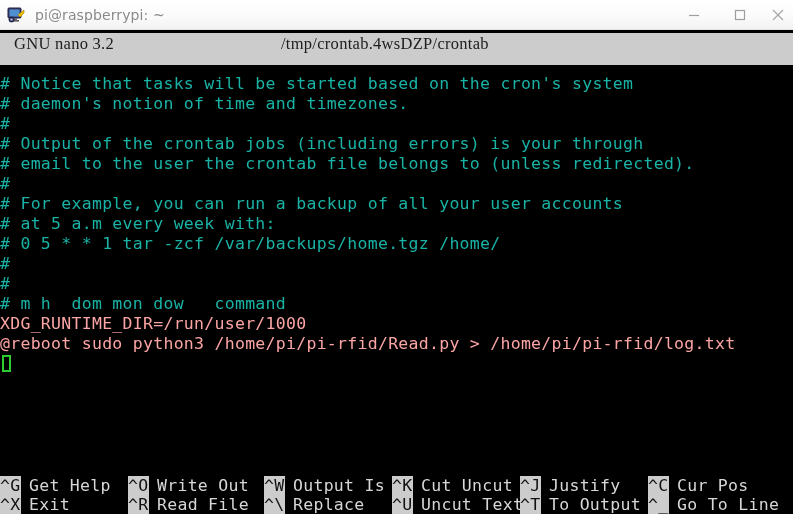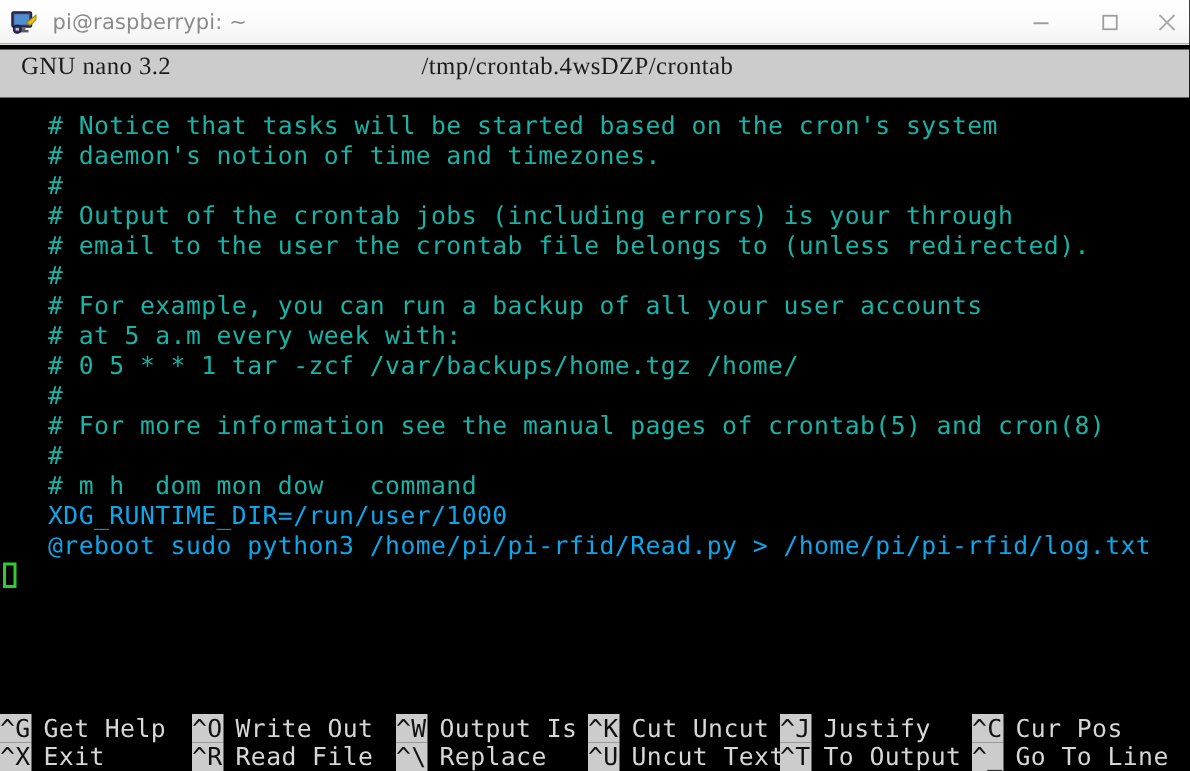--- a/index.html
+++ b/index.html
@@ -79,21 +79,20 @@
     overflow: hidden;
   }
 
   .term-line {
     font-family: "DejaVu Sans Mono", "Liberation Mono", monospace;
     font-size: 16.5px;
     line-height: 20px;
     height: 20px;
     white-space: pre;
     letter-spacing: 0.28px;
-    margin-left: 32px;
   }
 
   
   #nano-header {
     position: absolute;
     left: 0; top: 3px;
     width: 793px;
     height: 32px;
     background: #cccccc;
     color: #1c1c1c;
@@ -116,21 +115,21 @@
   }
 
   
   #nano-body {
     position: absolute;
     left: 0;
     top: 44px;
     width: 793px;
   }
   .term-line.comment { color: #19b3a6; }
-  .term-line.plain   { color: #0ea5e9; }
+  .term-line.plain   { color: #fca5a5; }
 
   
   #cursor-line {
     position: relative;
     height: 20px;
   }
   #cursor {
     position: absolute;
     left: 2px;
     top: 1px;
@@ -228,21 +227,20 @@
       <div class="term-line comment"># Notice that tasks will be started based on the cron's system</div>
       <div class="term-line comment"># daemon's notion of time and timezones.</div>
       <div class="term-line comment">#</div>
       <div class="term-line comment"># Output of the crontab jobs (including errors) is your through</div>
       <div class="term-line comment"># email to the user the crontab file belongs to (unless redirected).</div>
       <div class="term-line comment">#</div>
       <div class="term-line comment"># For example, you can run a backup of all your user accounts</div>
       <div class="term-line comment"># at 5 a.m every week with:</div>
       <div class="term-line comment"># 0 5 * * 1 tar -zcf /var/backups/home.tgz /home/</div>
       <div class="term-line comment">#</div>
-      <div class="term-line comment"># For more information see the manual pages of crontab(5) and cron(8)</div>
       <div class="term-line comment">#</div>
       <div class="term-line comment"># m h  dom mon dow   command</div>
       <div class="term-line plain">XDG_RUNTIME_DIR=/run/user/1000</div>
       <div class="term-line plain">@reboot sudo python3 /home/pi/pi-rfid/Read.py &gt; /home/pi/pi-rfid/log.txt</div>
       <div id="cursor-line">
         <span id="cursor"></span>
       </div>
     </div>
 
     <div id="shortcut-bar">

